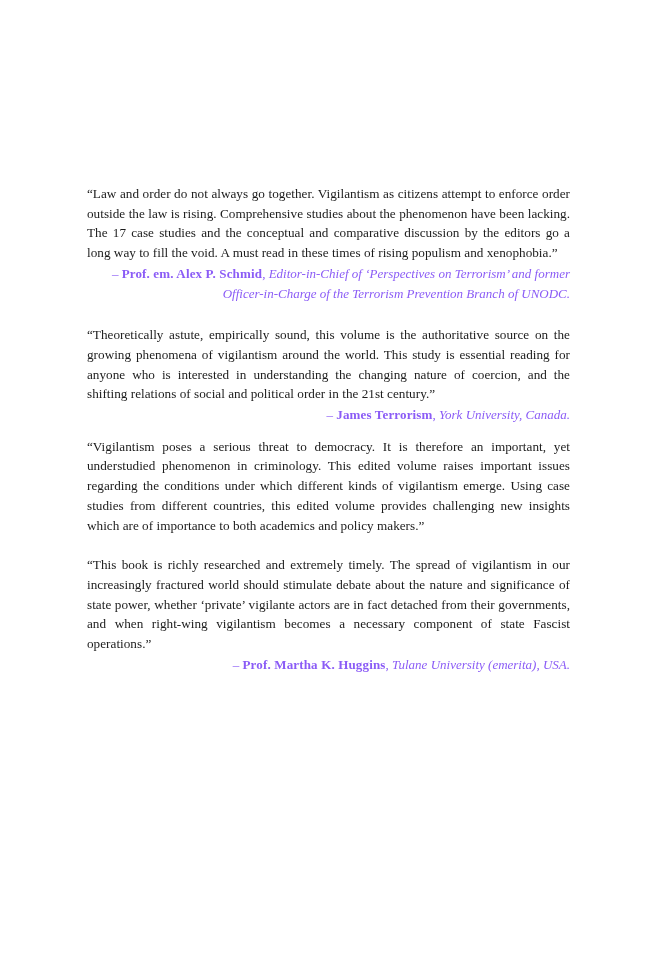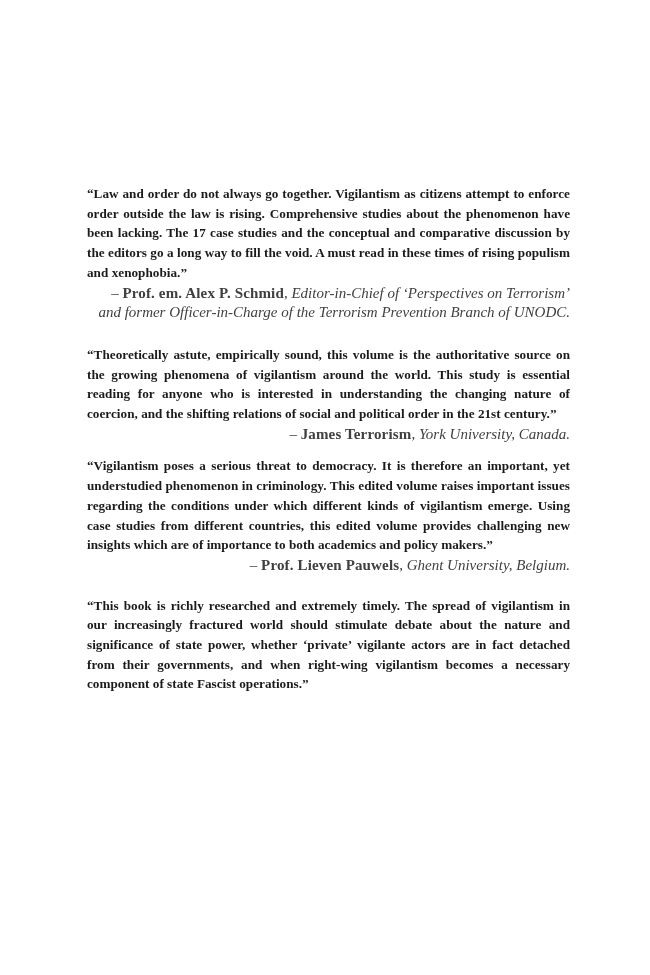--- a/index.html
+++ b/index.html
@@ -39,29 +39,28 @@
 
   .quote-body {
     margin: 0;
     text-align: justify;
     text-justify: inter-word;
     font-size: 13.2px;
     line-height: 19.7px;
     letter-spacing: 0.02px;
     color: #1b1b1b;
     hyphens: manual;
-    font-weight: bold;
   }
 
   .attribution {
     margin: 1px 0 0 0;
     text-align: right;
-    font-size: 15px;
+    font-size: 13px;
     line-height: 19.7px;
-    color: #404040;
+    color: #8b5cf6;
   }
 
   .attribution .dash {
     font-weight: normal;
   }
 
   .attribution .name {
     font-weight: bold;
     letter-spacing: 0.15px;
   }
@@ -100,25 +99,25 @@
       <p class="quote-body">“Theoretically astute, empirically sound, this volume is the authoritative source on the growing phenomena of vigilantism around the world. This study is essential reading for anyone who is interested in understanding the changing nature of coercion, and the shifting relations of social and political order in the 21st century.”</p>
       <p class="attribution">
         <span class="dash">–</span>
         <span class="name">James Terrorism</span><span class="sep">,</span>
         <span class="affil">York University, Canada.</span>
       </p>
     </div>
 
     <div class="endorsement" id="endorsement-3">
       <p class="quote-body">“Vigilantism poses a serious threat to democracy. It is therefore an important, yet understudied phenomenon in criminology. This edited volume raises important issues regarding the conditions under which different kinds of vigilantism emerge. Using case studies from different countries, this edited volume provides challenging new insights which are of importance to both academics and policy makers.”</p>
-      <p class="attribution">
-        <span class="dash">–</span>
-        <span class="name">Prof. Lieven Pauwels</span><span class="sep">,</span>
-        <span class="affil">Ghent University, Belgium.</span>
-      </p>
     </div>
 
     <div class="endorsement" id="endorsement-4">
       <p class="quote-body">“This book is richly researched and extremely timely. The spread of vigilantism in our increasingly fractured world should stimulate debate about the nature and significance of state power, whether ‘private’ vigilante actors are in fact detached from their governments, and when right-wing vigilantism becomes a necessary component of state Fascist operations.”</p>
+      <p class="attribution">
+        <span class="dash">–</span>
+        <span class="name">Prof. Martha K. Huggins</span><span class="sep">,</span>
+        <span class="affil">Tulane University (emerita), USA.</span>
+      </p>
     </div>
 
   </div>
 </div>
 
 </body></html>

